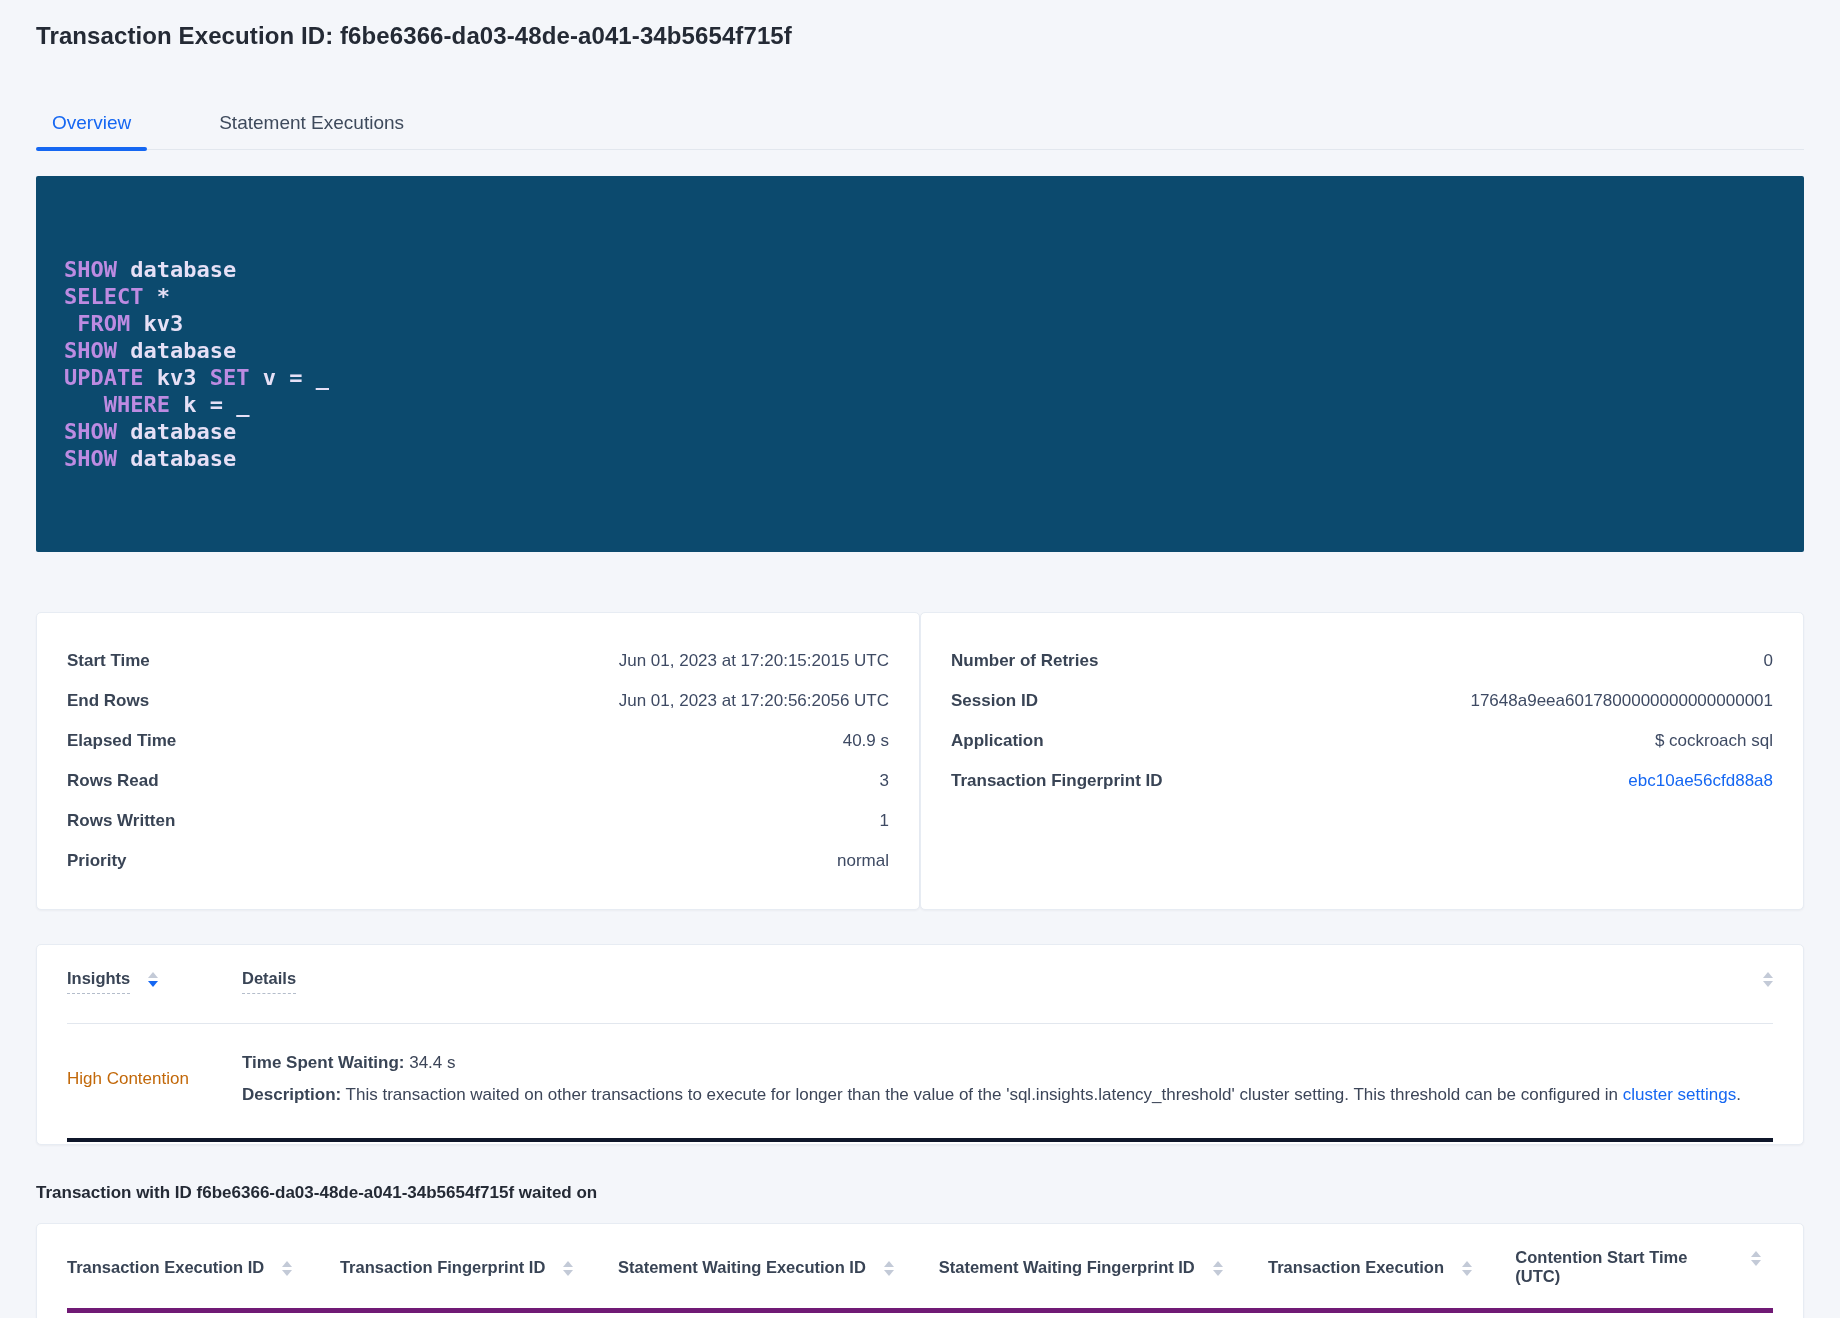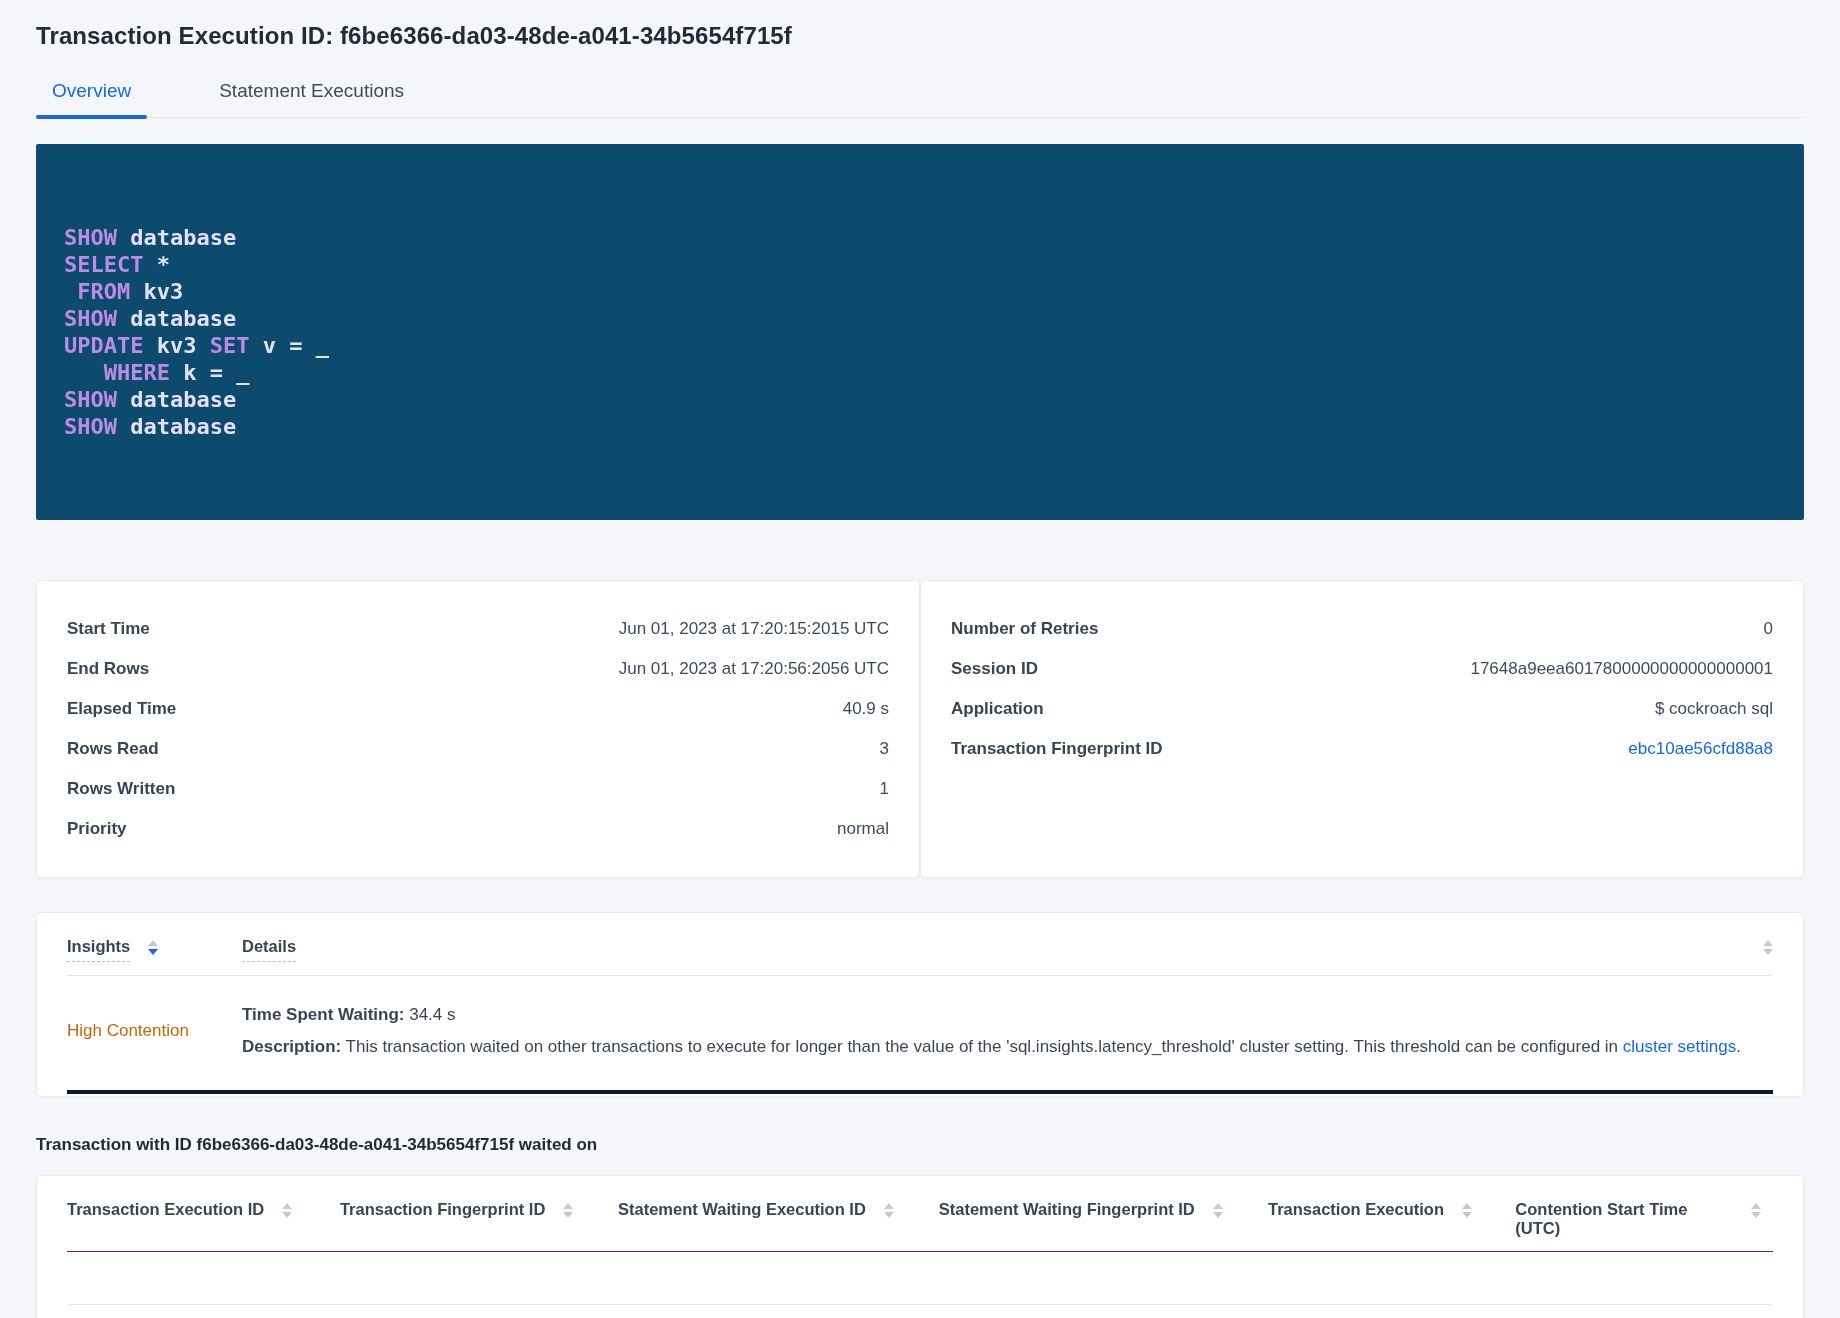--- a/index.html
+++ b/index.html
@@ -9,21 +9,21 @@
     font-family:"Liberation Sans", sans-serif;
     color:#394455;
     overflow:hidden;
   }
   .page { padding:22px 36px 0 36px; }
 
   .page-title { font-size:24px; font-weight:700; color:#242a35; letter-spacing:.1px; }
 
   
   .tabs { display:flex; gap:56px; margin-top:30px; border-bottom:1px solid #e2e7ee; }
-  .tab { font-size:19px; padding:0 16px 15px 16px; cursor:pointer; color:#3e4a5c; position:relative; }
+  .tab { font-size:19px; padding:0 16px 15px 16px; cursor:pointer; color:#3e4a5c; position:relative;margin-top:32px; }
   .tab.active { color:#1567f2; }
   .tab.active::after { content:""; position:absolute; left:0; right:0; bottom:-2px; height:4px; background:#1567f2; border-radius:2px; }
 
   
   .sql-box {
     margin-top:26px; background:#0c4a6e; border-radius:2px;
     padding:26px 28px; font-family:"DejaVu Sans Mono", monospace;
     font-size:22px; line-height:27px; white-space:pre; font-weight:700;
   }
   .sql-box .pl { color:#e6e0f6; }
@@ -42,35 +42,35 @@
   .link { color:#1567f2; text-decoration:none; cursor:pointer; }
 
   
   .sort-icon { display:inline-flex; flex-direction:column; gap:3px; margin-left:18px; position:relative; top:3px; cursor:pointer; flex:none; }
   .tri-up { width:0; height:0; border-left:5px solid transparent; border-right:5px solid transparent; border-bottom:6px solid #c3cad7; }
   .tri-down { width:0; height:0; border-left:5px solid transparent; border-right:5px solid transparent; border-top:6px solid #c3cad7; }
   .tri-down.active { border-top-color:#1567f2; }
 
   
   .insights-card { margin-top:34px; padding:24px 30px 2px 30px; }
-  .insights-header { display:flex; align-items:flex-start; padding-bottom:13px; border-bottom:1px solid #e2e7ee; }
+  .insights-header { display:flex; align-items:flex-start; padding-bottom:29px; border-bottom:1px solid #e2e7ee; }
   .col-head { font-size:16.5px; font-weight:700; color:#394455; display:flex; align-items:flex-start; }
   .col-head .ht { display:inline-block; padding-bottom:5px; border-bottom:1px dashed #b4bdcb; }
   .insights-col1 { width:175px; flex:none; }
   .spacer { flex:1; }
   .insights-row { display:flex; align-items:center; padding:26px 0 30px 0; border-bottom:4px solid #0f172a; }
   .insight-cell { width:175px; flex:none; font-size:17px; color:#c26809; }
   .details-cell { flex:1; font-size:17px; color:#3c4558; line-height:26px; }
   .details-line + .details-line { margin-top:6px; }
   .dl-label { font-weight:700; color:#394455; }
 
   
   .section-title { margin-top:38px; font-size:17px; font-weight:700; color:#242a35; }
   .waited-card { margin-top:20px; padding:24px 30px 0 30px; min-height:230px; }
-  .thead { display:flex; align-items:flex-start; padding-bottom:13px; border-bottom:1px solid #701a75; }
+  .thead { display:flex; align-items:center; padding-bottom:22px; border-bottom:5px solid #701a75; }
   .th { font-size:16.5px; font-weight:700; color:#394455; display:flex; align-items:flex-start; padding-right:12px; }
   .c1 { width:16%; } .c2 { width:16.3%; } .c3 { width:18.8%; }
   .c4 { width:19.3%; } .c5 { width:14.5%; } .c6 { width:15.1%; }
   .trow { display:flex; align-items:center; padding:26px 0; border-bottom:1px solid #e2e7ee; }
 </style>
 </head>
 <body>
 
 <div class="page">
 

